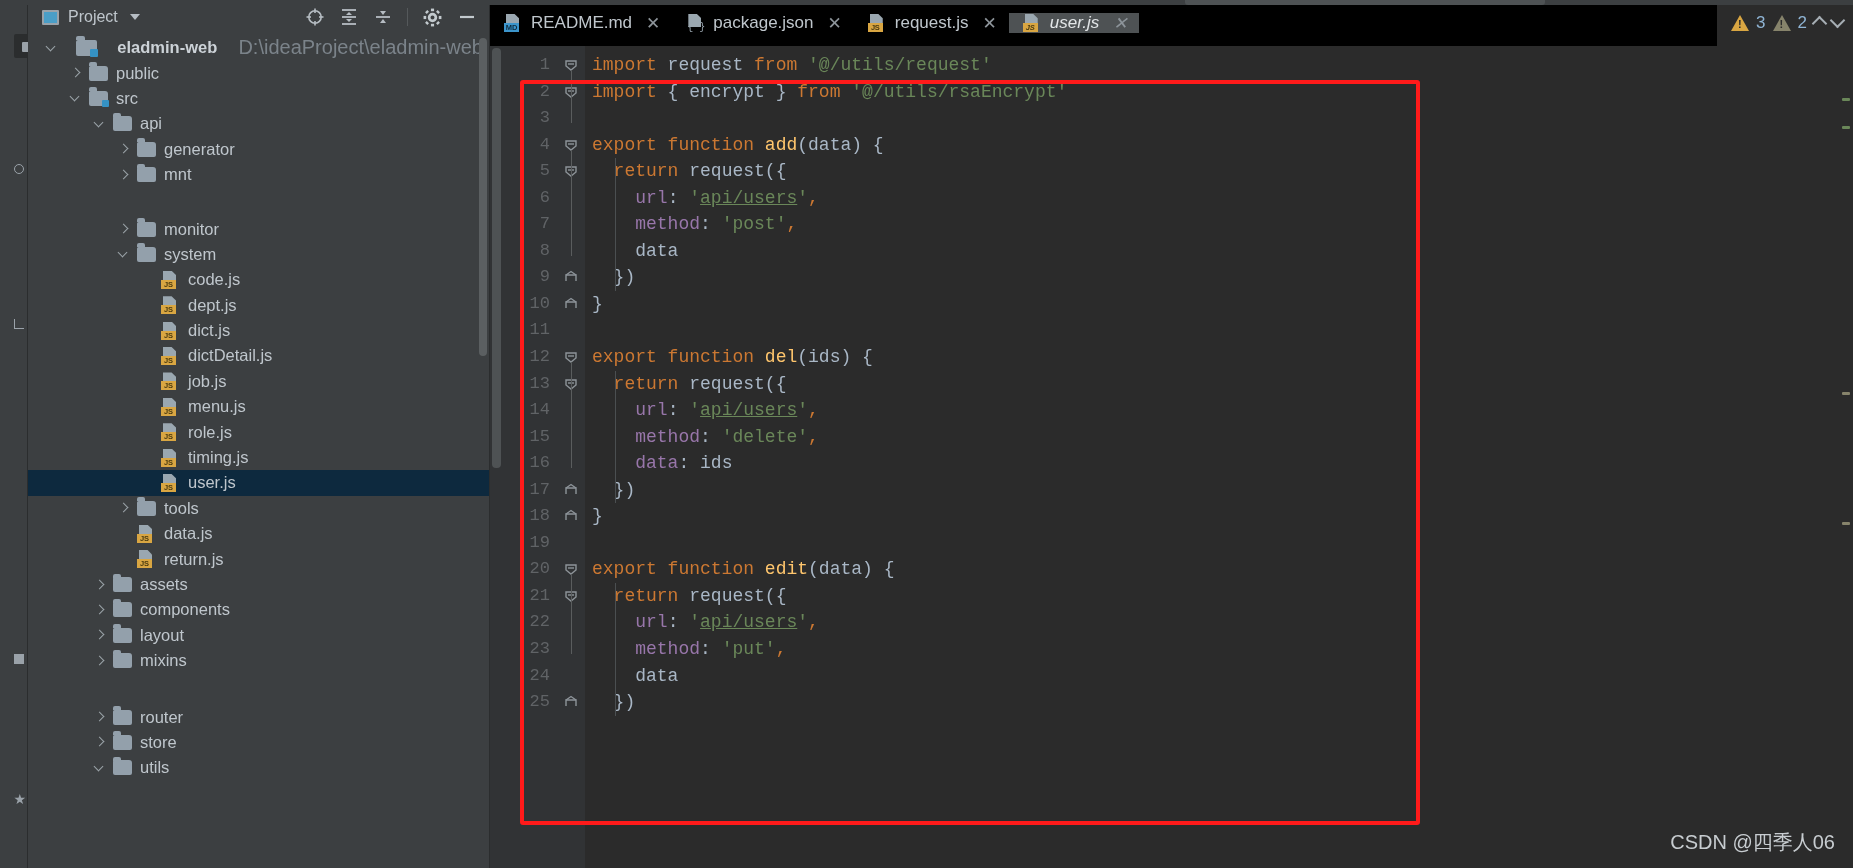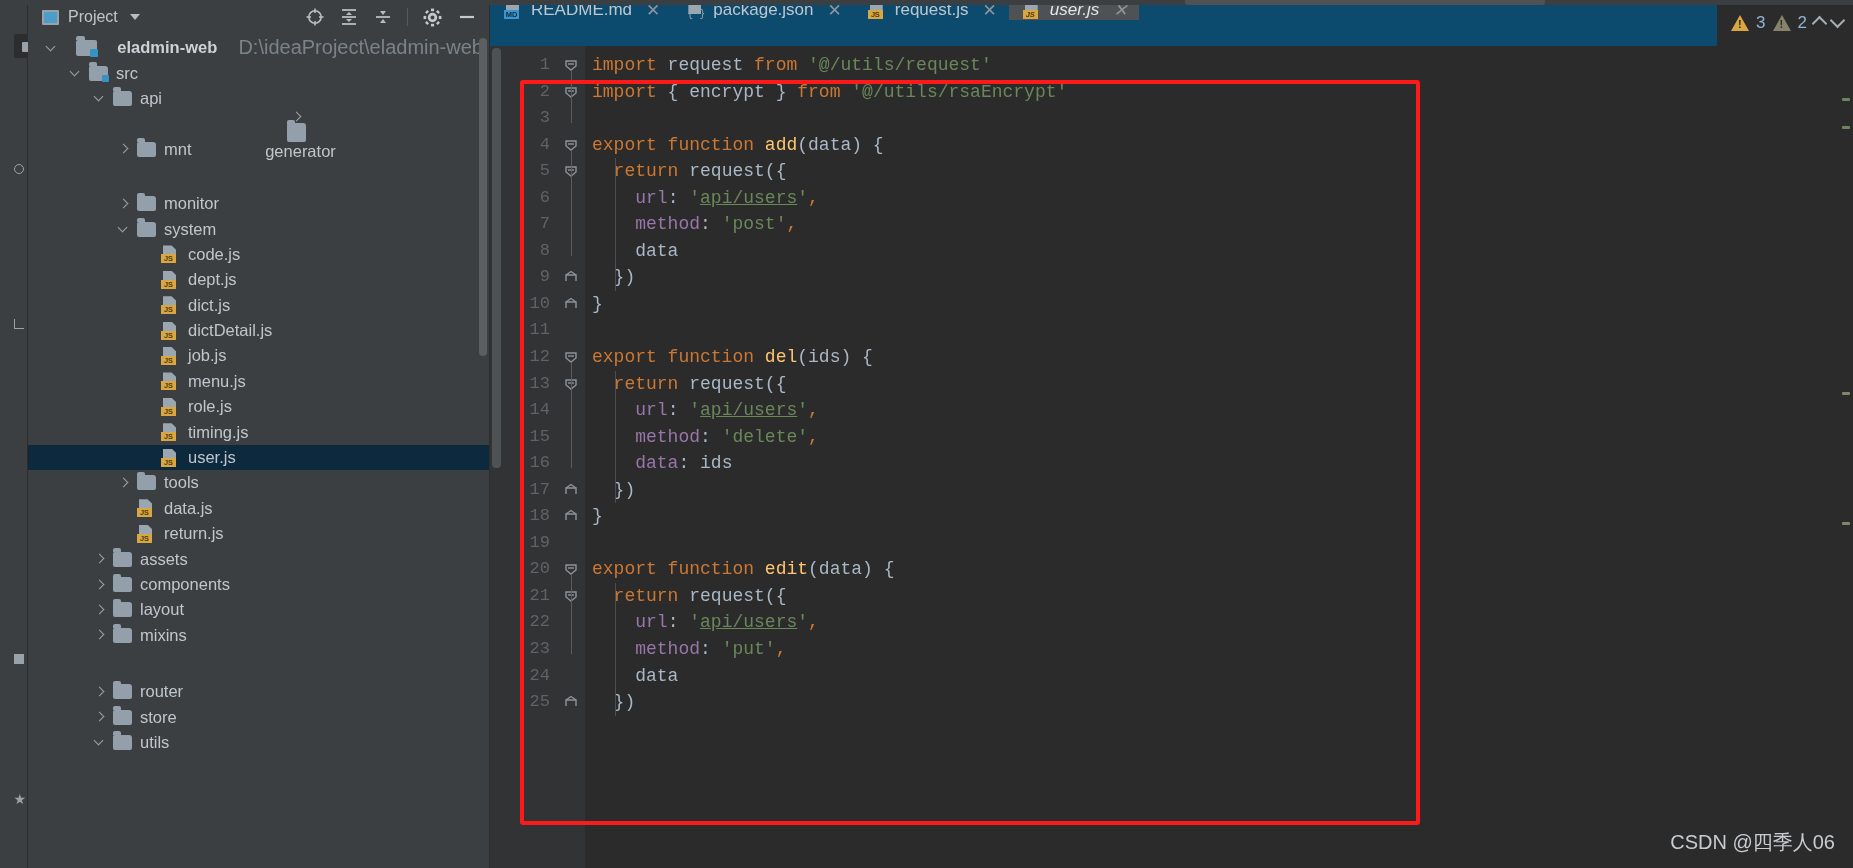--- a/index.html
+++ b/index.html
@@ -200,23 +200,23 @@
     flex: 1 1 auto;
     display: flex;
     flex-direction: column;
     background: #2b2b2b;
     min-width: 0;
     position: relative;
   }
   .tabbar {
     height: 46px;
     flex: 0 0 46px;
-    background: #0c4a6e;
+    background: #000000;
     display: flex;
-    align-items: flex-start;
+    align-items: center;
     position: relative;
   }
   .tab {
     display: flex;
     align-items: center;
     gap: 8px;
     padding: 0 12px 0 14px;
     font-size: 17px;
     color: #bfc6cc;
     cursor: default;
@@ -489,30 +489,35 @@
     </div>
 
     <div class="tree" id="tree">
         <div class="trow" style="padding-left: 18px; justify-content: space-between;">
           <span class="arrow d"></span>
           <span class="proj-ico"></span>
           <span class="tlabel bold">eladmin-web</span>
           <span class="tpath">D:\ideaProject\eladmin-web</span>
         </div>
         <div class="trow" style="padding-left: 42px;">
+          <span class="arrow r"></span>
+          <span class="folder"></span>
+          <span class="tlabel">public</span>
+        </div>
+        <div class="trow" style="padding-left: 42px;">
           <span class="arrow d"></span>
           <span class="folder src"></span>
           <span class="tlabel">src</span>
         </div>
         <div class="trow" style="padding-left: 66px;">
           <span class="arrow d"></span>
           <span class="folder"></span>
           <span class="tlabel">api</span>
         </div>
-        <div class="trow" style="padding-left: 90px; flex-direction: column;">
+        <div class="trow" style="padding-left: 90px;">
           <span class="arrow r"></span>
           <span class="folder"></span>
           <span class="tlabel">generator</span>
         </div>
         <div class="trow" style="padding-left: 90px;">
           <span class="arrow r"></span>
           <span class="folder"></span>
           <span class="tlabel">mnt</span>
         </div>
         <div class="trow" style="padding-left: 90px; margin-top: 29px;">

